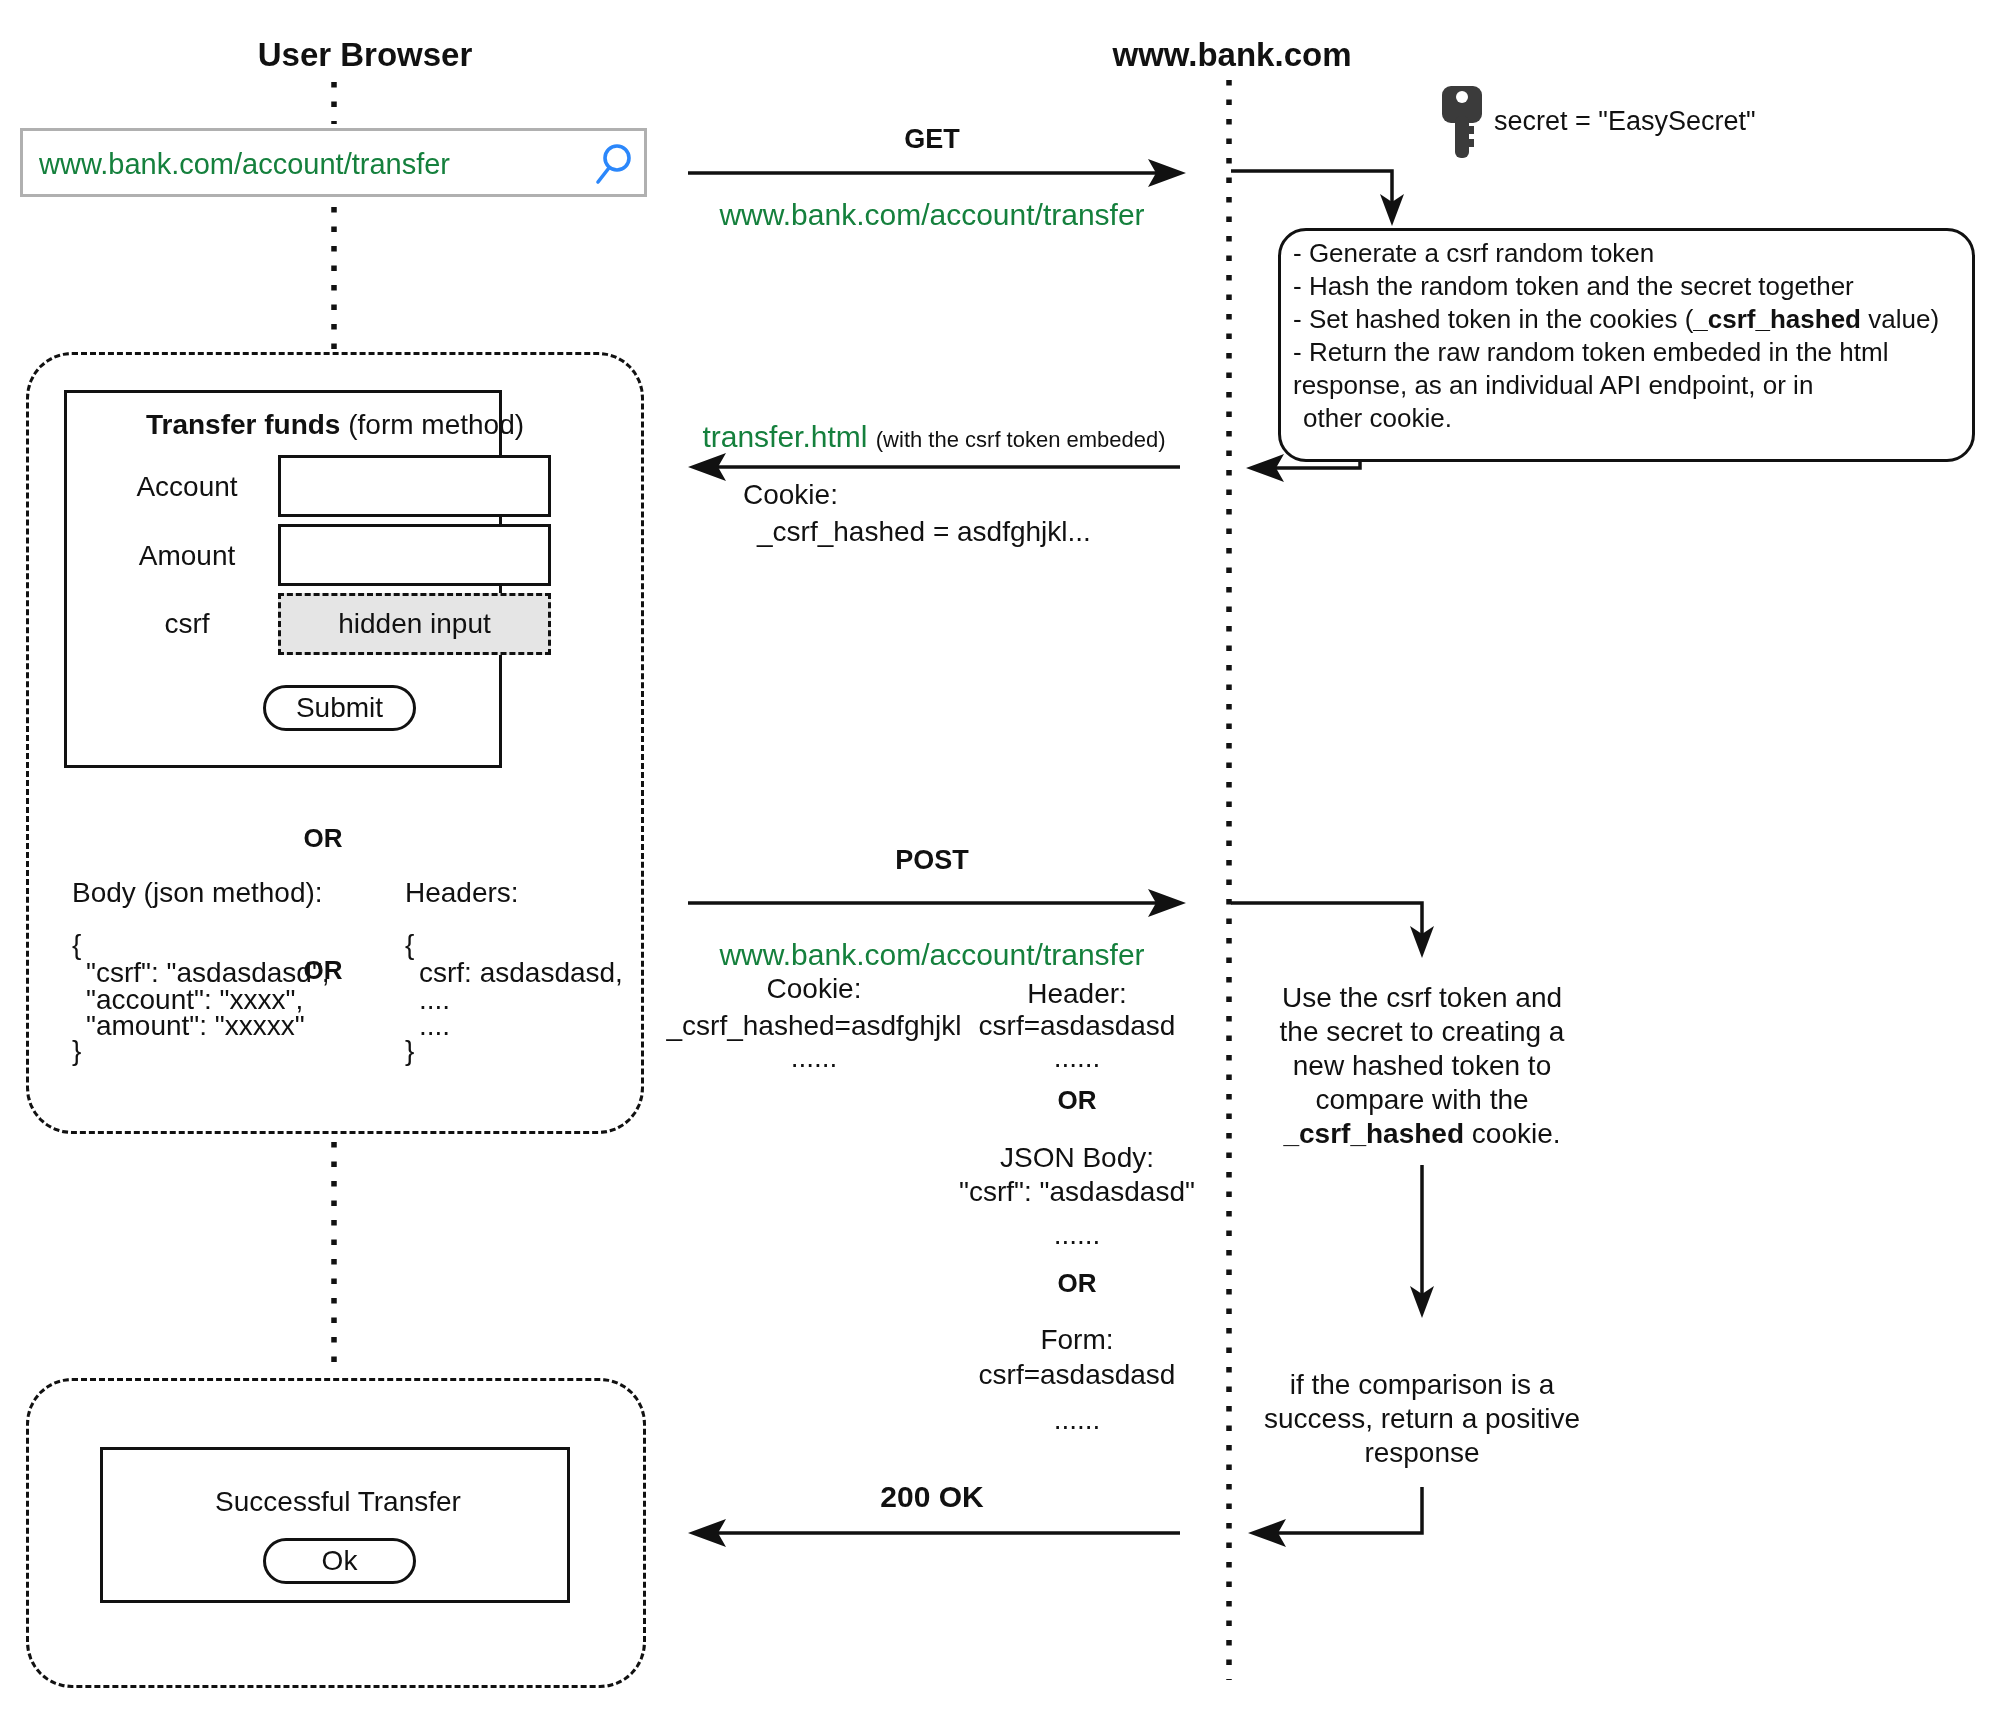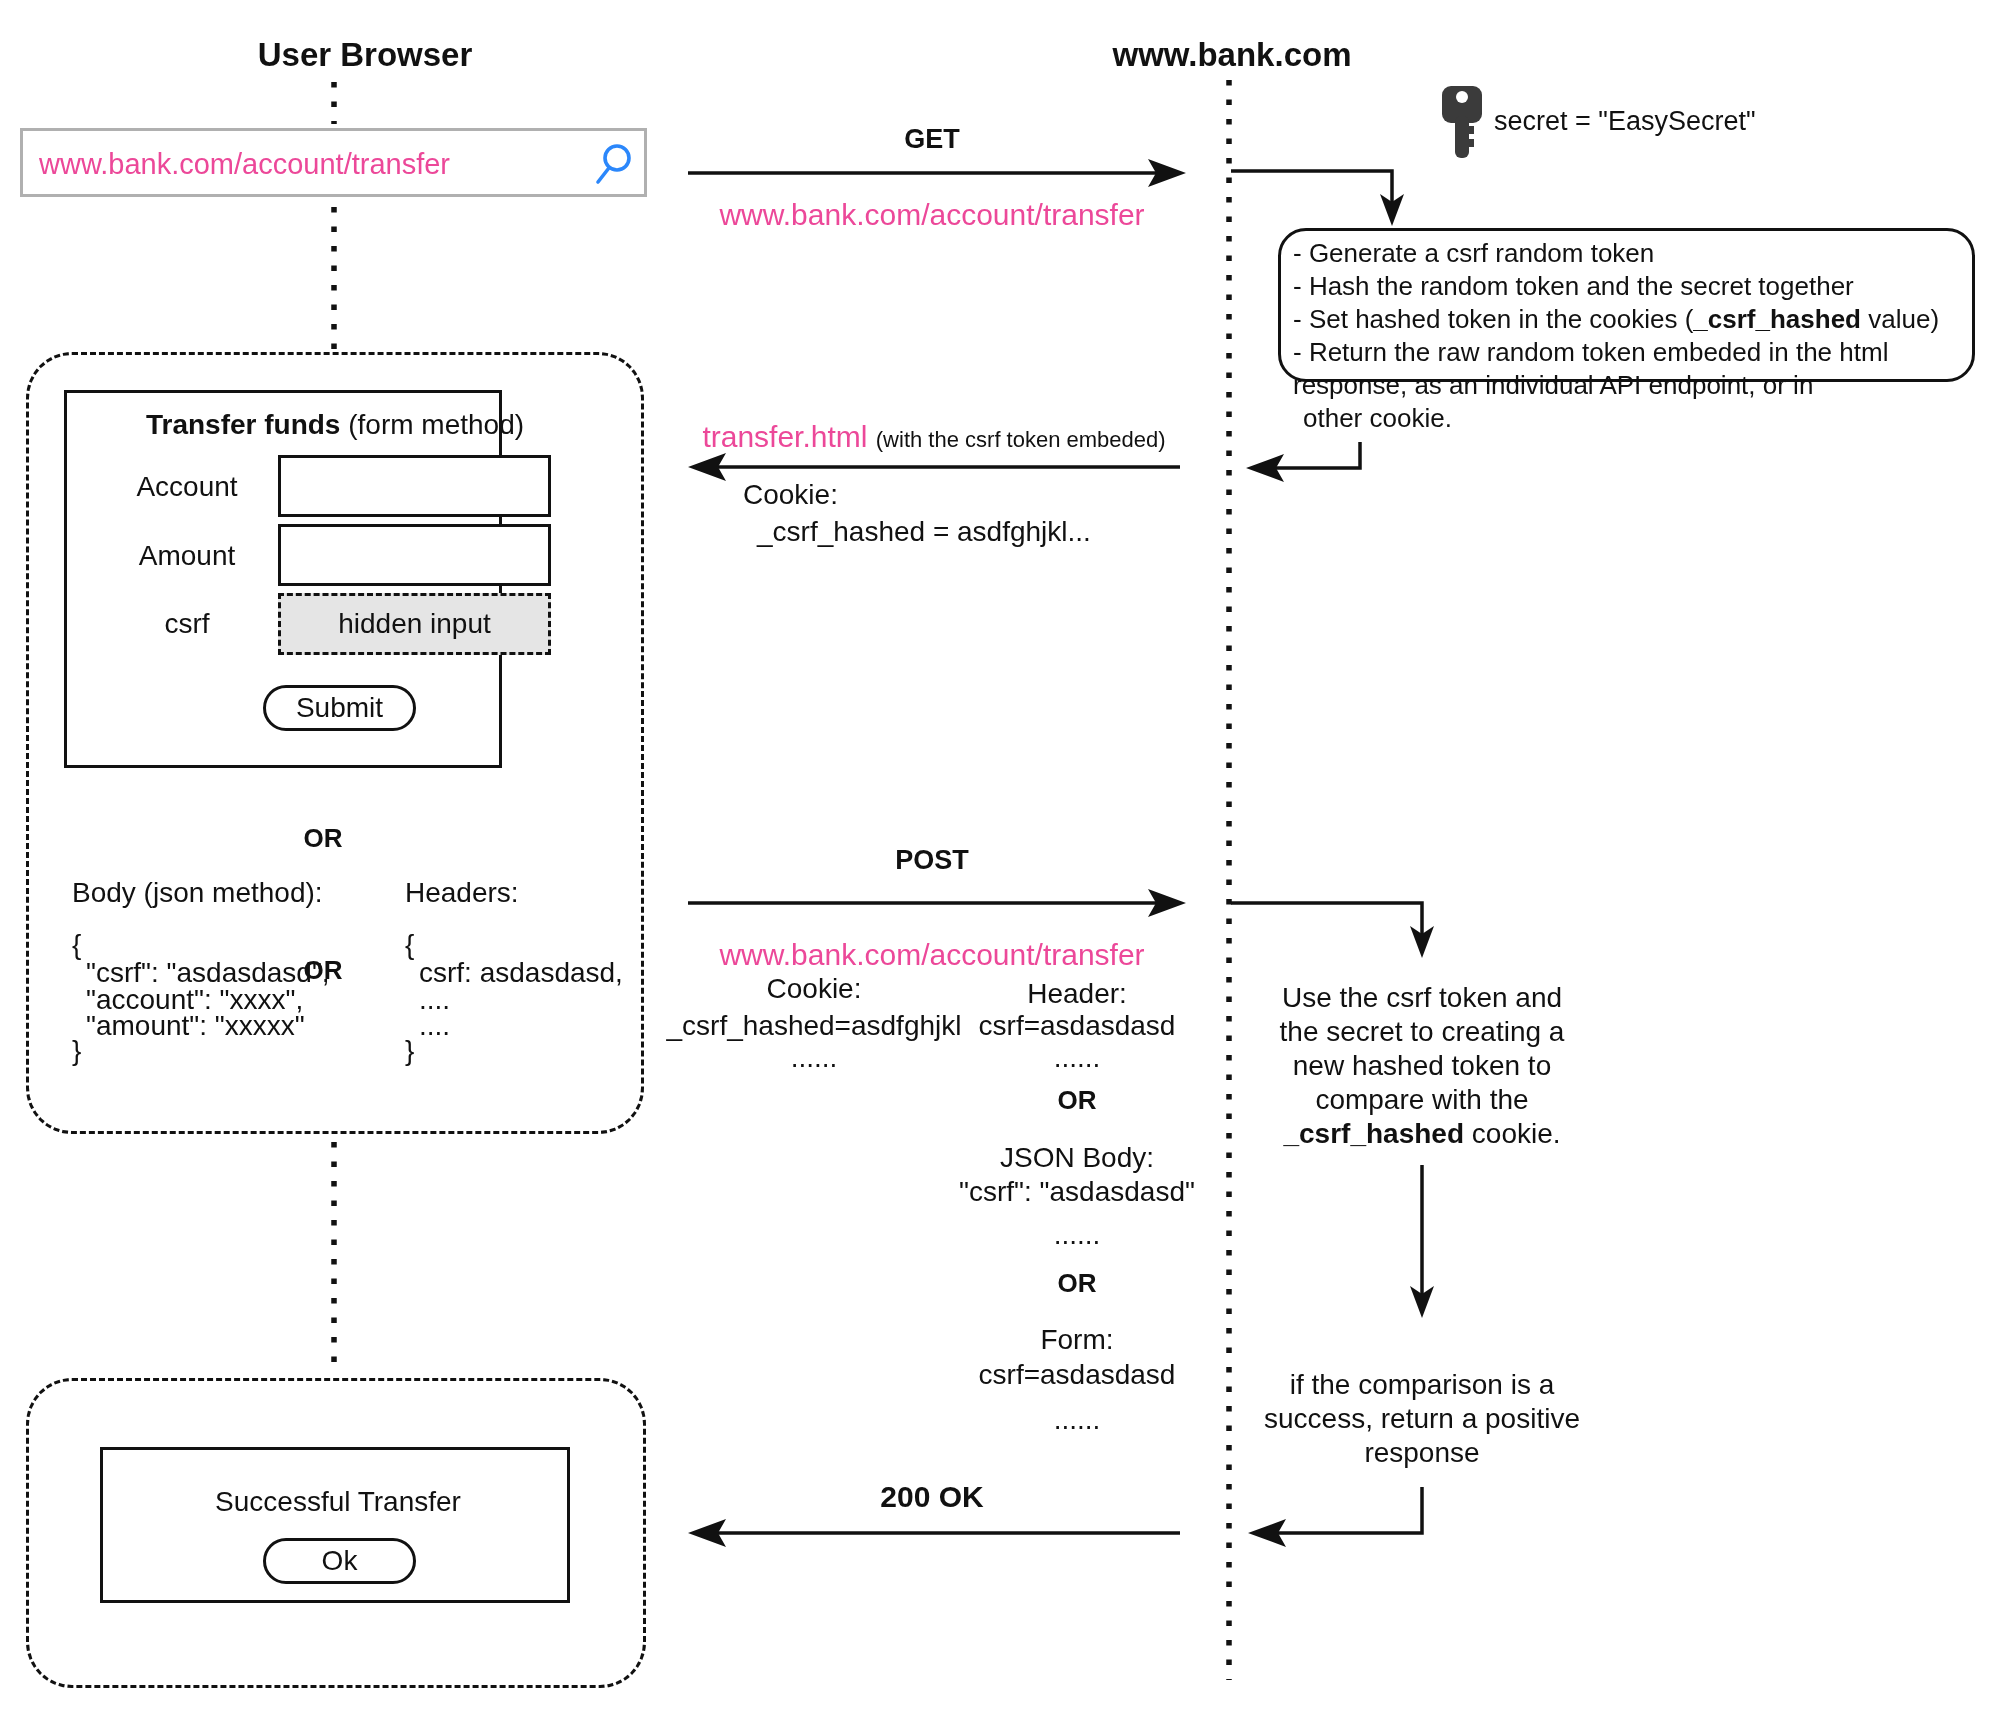--- a/index.html
+++ b/index.html
@@ -3,21 +3,21 @@
 <meta charset="utf-8">
 <style>
   html,body{margin:0;padding:0;background:#ffffff;}
   #canvas{
     position:relative;width:2000px;height:1711px;background:#ffffff;
     font-family:"Liberation Sans", sans-serif;color:#111;overflow:hidden;
   }
   .t{position:absolute;white-space:nowrap;color:#111;line-height:1.15;}
   .cx{transform:translateX(-50%);}
   .b{font-weight:bold;}
-  .gray{color:#ec4899;}
+  .gray{color:#15803d;}
   .solidbox{position:absolute;border:3px solid #111;background:#fff;box-sizing:border-box;}
   .dashedbox{position:absolute;border:3px dashed #111;border-radius:46px;box-sizing:border-box;background:transparent;}
   .inputbox{position:absolute;border:3px solid #111;background:#fff;box-sizing:border-box;}
   .hiddeninput{position:absolute;border:3px dashed #111;background:#e5e5e5;box-sizing:border-box;text-align:center;}
   .pillbtn{position:absolute;border:3px solid #111;border-radius:24px;background:#fff;box-sizing:border-box;text-align:center;cursor:pointer;}
   .urlbar{position:absolute;border:3px solid #b0b0b0;background:#fff;box-sizing:border-box;}
   .stepline{white-space:nowrap;}
   svg.overlay{position:absolute;left:0;top:0;pointer-events:none;}
   .ln{stroke:#111;stroke-width:3.5;fill:none;}
   .dots{stroke:#111;stroke-width:5.5;fill:none;stroke-dasharray:5.5 14;}
@@ -102,21 +102,21 @@
 
   <svg style="position:absolute;left:1441px;top:86px;" width="42" height="78" viewBox="0 0 42 78">
     <rect x="1" y="0" width="40" height="37" rx="9" fill="#3b3b3b"></rect>
     <circle cx="21" cy="11" r="6" fill="#ffffff"></circle>
     <rect x="14" y="30" width="14" height="42" rx="6" fill="#3b3b3b"></rect>
     <rect x="26" y="40" width="7" height="8" fill="#3b3b3b"></rect>
     <rect x="26" y="53" width="7" height="8" fill="#3b3b3b"></rect>
   </svg>
   <div class="t" style="left:1494px;top:106px;font-size:27px;">secret = "EasySecret"</div>
 
-  <div style="position:absolute;left:1278px;top:228px;width:697px;height:154px;border:3px solid #111;
+  <div style="position:absolute;left:1278px;top:228px;width:697px;height:234px;border:3px solid #111;
               border-radius:28px;background:#fff;box-sizing:border-box;padding:6px 12px;font-size:26px;line-height:33px;">
     <div class="stepline">- Generate a csrf random token</div>
     <div class="stepline">- Hash the random token and the secret together</div>
     <div class="stepline"><span>- Set hashed token in the cookies (</span><span class="b">_csrf_hashed</span><span> value)</span></div>
     <div class="stepline">- Return the raw random token embeded in the html</div>
     <div class="stepline">response, as an individual API endpoint, or in</div>
     <div class="stepline" style="padding-left:10px;">other cookie.</div>
   </div>
 
   <div class="t cx" style="left:934px;top:420px;font-size:30px;">

